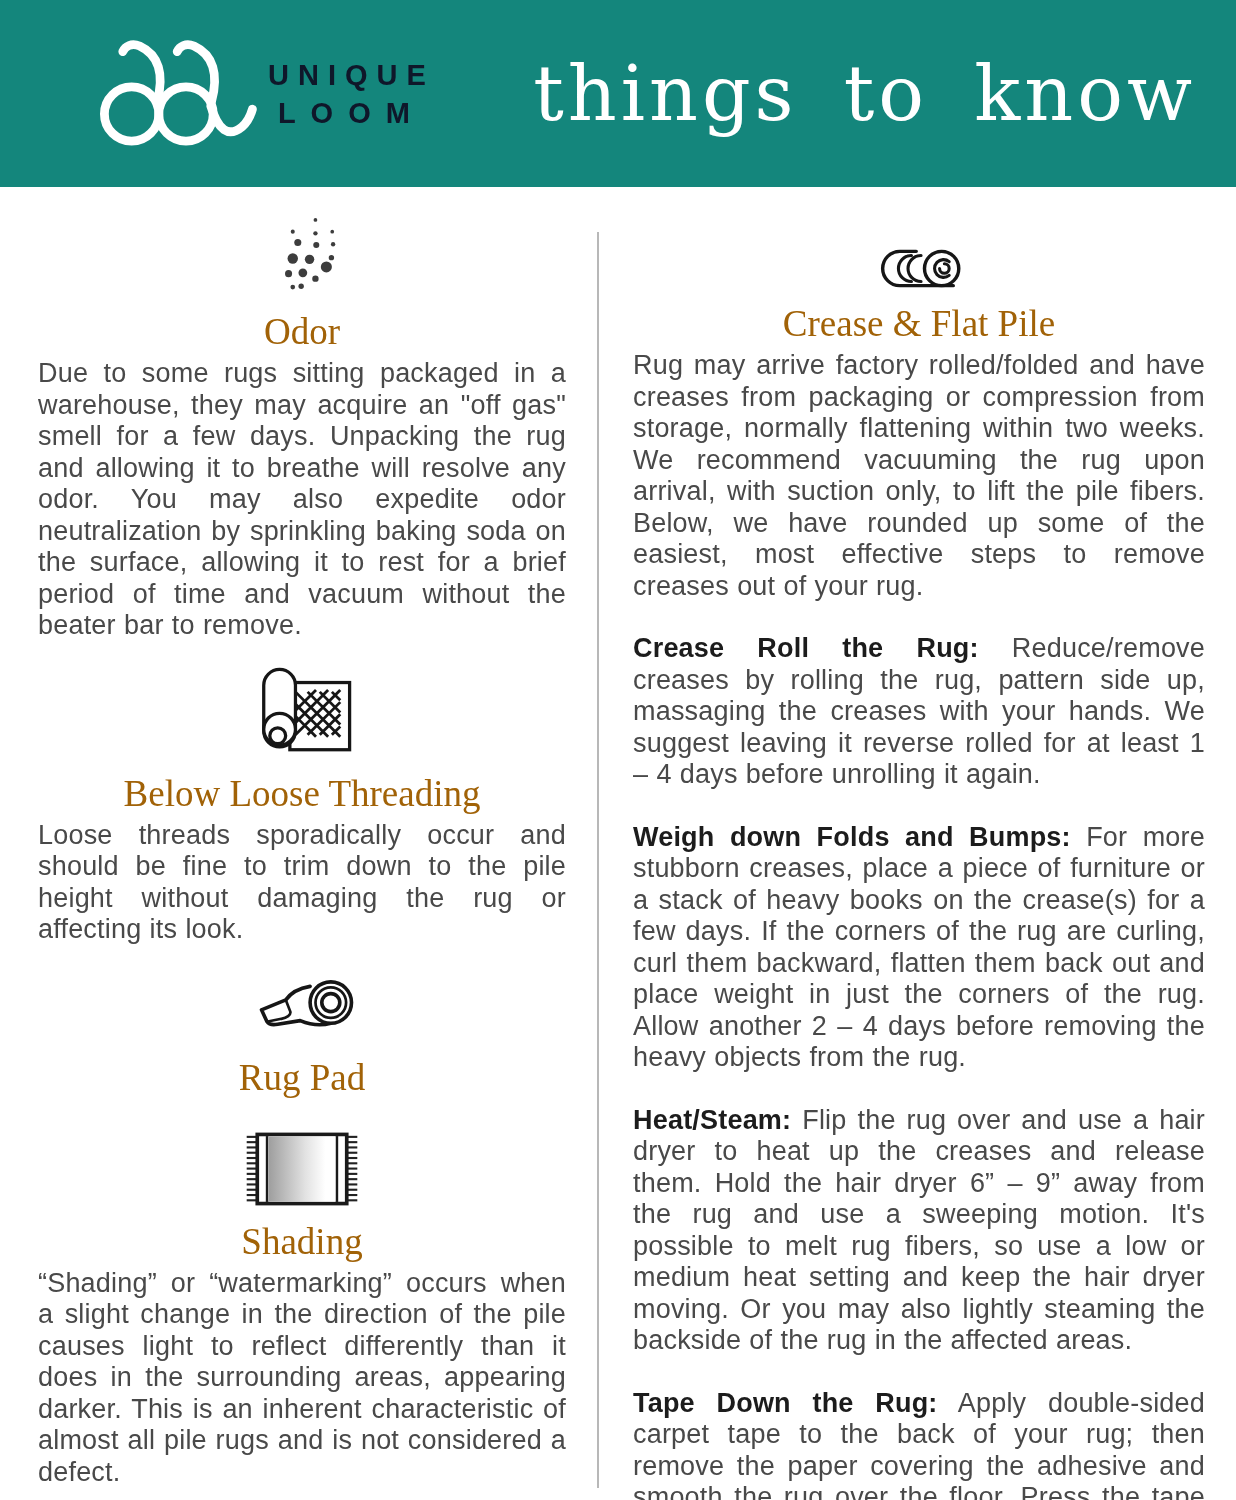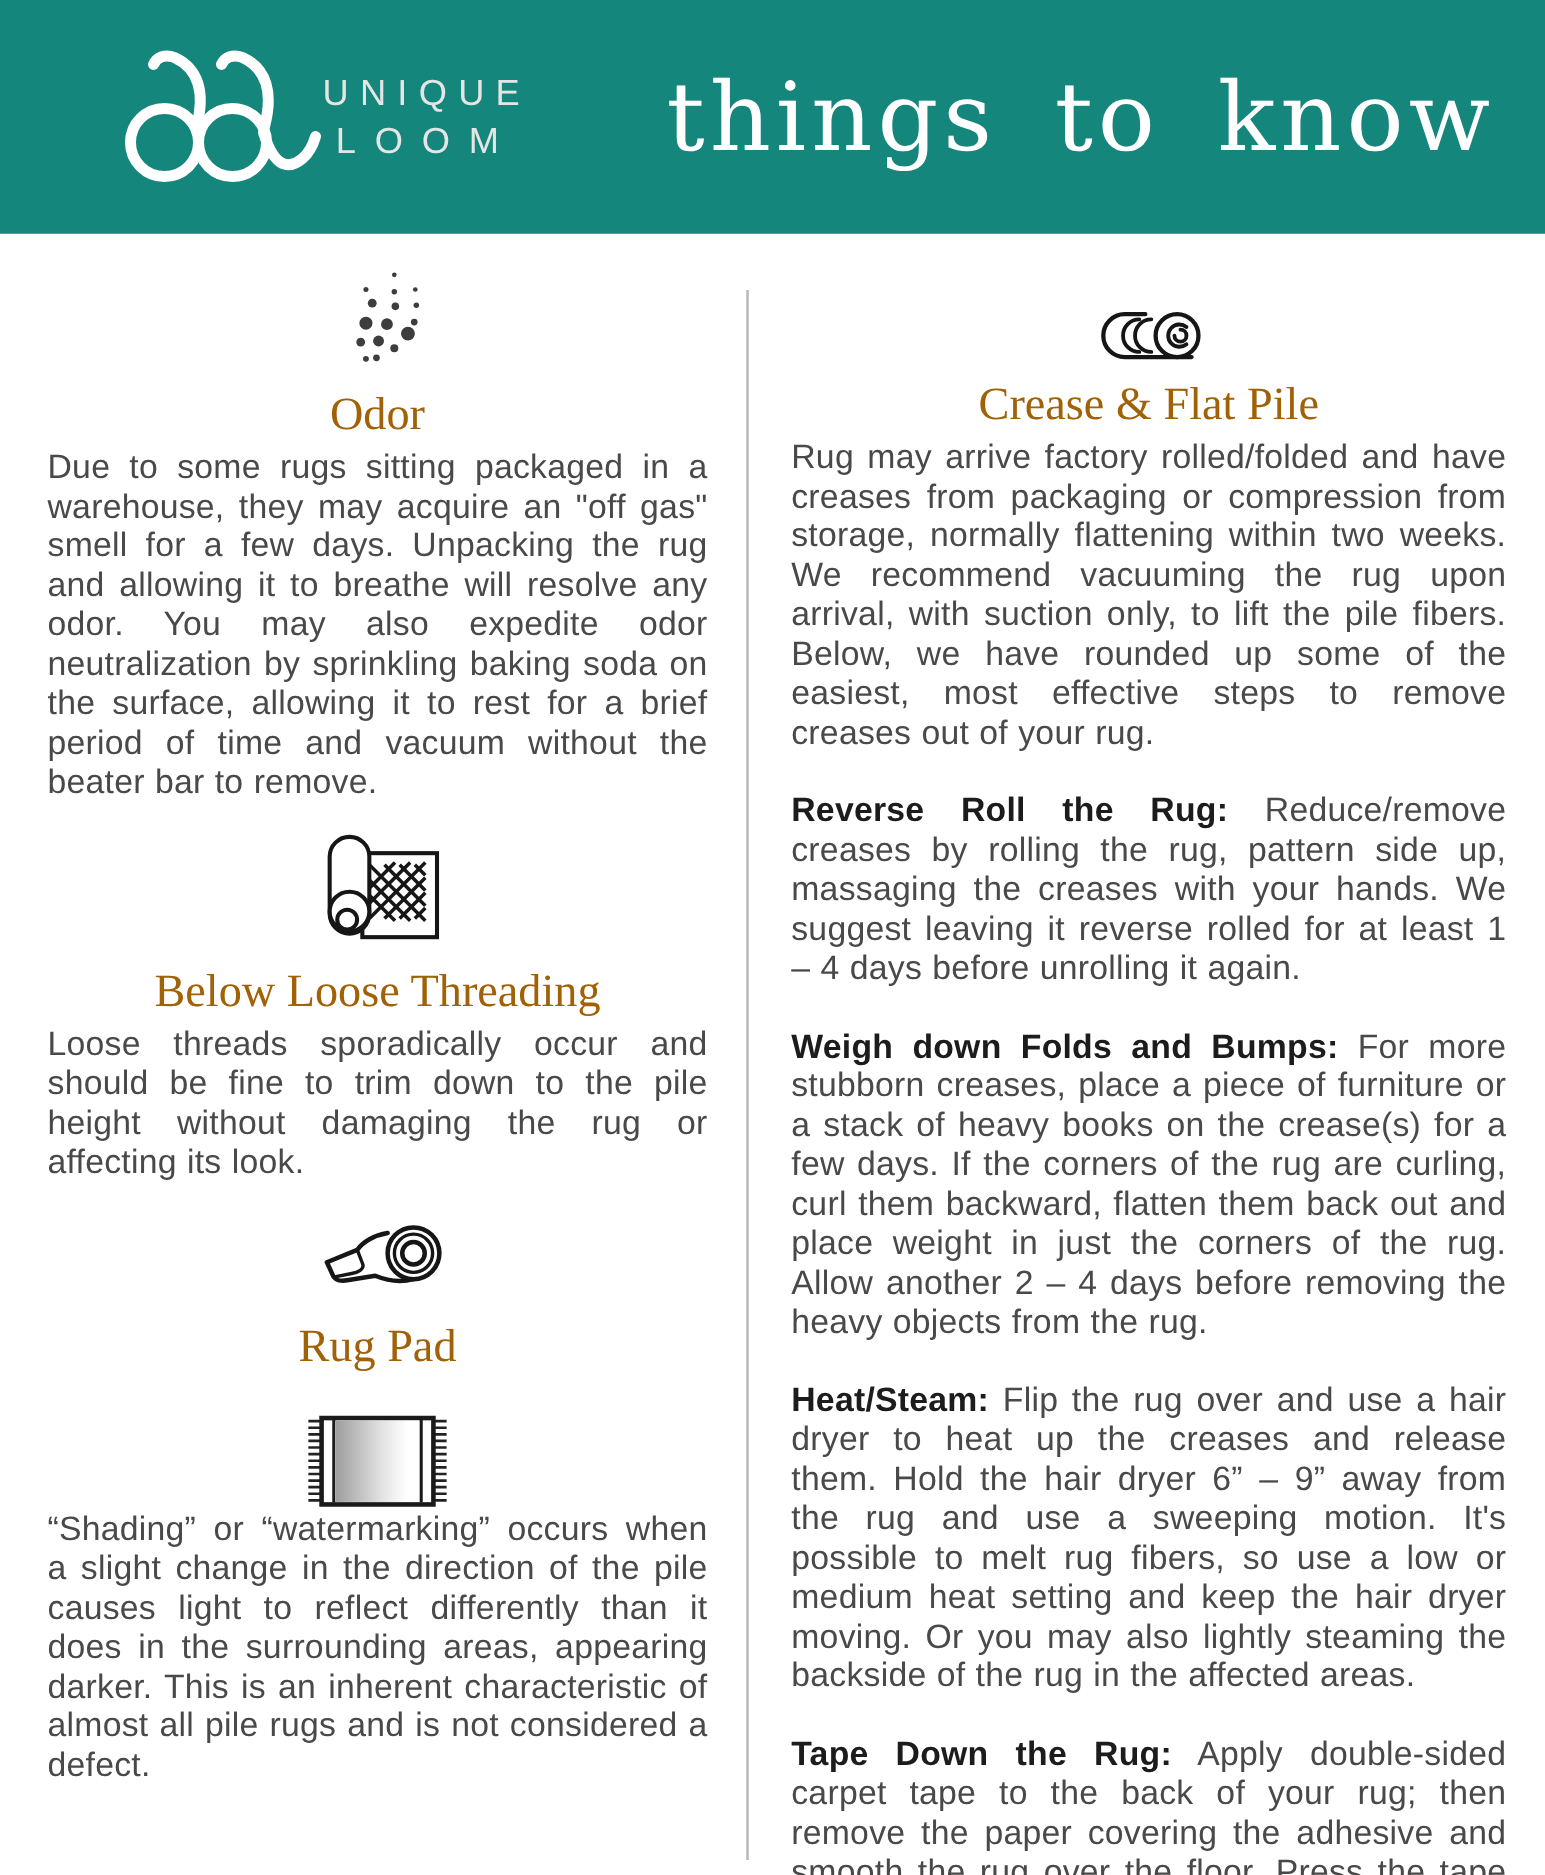--- a/index.html
+++ b/index.html
@@ -7,21 +7,21 @@
     position:relative;width:1236px;height:1500px;background:#ffffff;
     font-family:"Liberation Sans",sans-serif;overflow:hidden;margin:0 auto;
   }
   
   .banner{
     position:absolute;top:0;left:0;width:1236px;height:187px;
     background:#14867c;display:flex;align-items:center;
   }
   .logo-wrap{display:flex;align-items:center;margin-left:90px;}
   .logo-mark{width:168px;height:120px;flex:0 0 auto;}
-  .brand{color:#e5e5e5;text-align:center;font-size:29px;line-height:38px;font-weight:400;}
+  .brand{color:#0f172a;text-align:center;margin-left:10px;font-size:29px;line-height:38px;font-weight:700;}
   .brand-top{letter-spacing:9px;display:block;}
   .brand-bottom{letter-spacing:15px;display:block;}
   .banner-title{
     color:#ffffff;font-family:"DejaVu Serif","Liberation Serif",serif;
     font-size:76px;letter-spacing:4px;word-spacing:18px;font-weight:400;
     margin-left:auto;margin-right:40px;white-space:nowrap;
   }
   
   .divider{position:absolute;left:597px;top:232px;width:2px;height:1256px;background:#b8b8b8;}
   .col{position:absolute;top:187px;}
@@ -170,20 +170,21 @@
             <path d="M131,73H143"></path>
             <path d="M131,79.5H143"></path>
             <path d="M131,86H143"></path>
         </g>
         <rect x="20" y="5" width="110" height="85" fill="#ffffff" stroke="#1a1a1a" stroke-width="4.5"></rect>
         <rect x="34" y="7.5" width="82" height="80" fill="url(#shadegrad)"></rect>
         <path d="M32,7V88" stroke="#1a1a1a" stroke-width="3"></path>
         <path d="M118,7V88" stroke="#1a1a1a" stroke-width="3"></path>
       </svg>
     </div>
+    <h2>Shading</h2>
     <p class="body">“Shading” or “watermarking” occurs when a slight change in the direction of the pile causes light to reflect differently than it does in the surrounding areas, appearing darker. This is an inherent characteristic of almost all pile rugs and is not considered a defect.</p>
 
   </div>
 
   <div class="col col-right">
 
     <div class="icon-row crease">
       <svg width="96" height="43" viewBox="0 0 140 62">
         <g class="ico" stroke-width="5">
           <path d="M 66,6 L 42,6 A 25,25 0 0 0 42,56 L 120,56"></path>
@@ -195,21 +196,21 @@
         <circle cx="103" cy="31" r="25" fill="#ffffff" stroke="#161616" stroke-width="5"></circle>
         <g class="ico" stroke-width="4.5">
           <path d="M 114,41 A 13,13 0 1 1 114,21"></path>
           <path d="M 100,31 A 7,7 0 1 0 107,24"></path>
         </g>
       </svg>
     </div>
     <h2>Crease &amp; Flat Pile</h2>
     <p class="body">Rug may arrive factory rolled/folded and have creases from packaging or compression from storage, normally flattening within two weeks. We recommend vacuuming the rug upon arrival, with suction only, to lift the pile fibers. Below, we have rounded up some of the easiest, most effective steps to remove creases out of your rug.</p>
 
-    <p class="body step"><b>Reverse Roll the Rug:</b> <span>Reduce/remove creases by rolling the rug, pattern side up, massaging the creases with your hands. We suggest leaving it reverse rolled for at least 1 – 4 days before unrolling it again.</span></p>
+    <p class="body step"><b>Crease Roll the Rug:</b> <span>Reduce/remove creases by rolling the rug, pattern side up, massaging the creases with your hands. We suggest leaving it reverse rolled for at least 1 – 4 days before unrolling it again.</span></p>
 
     <p class="body step"><b>Weigh down Folds and Bumps:</b> <span>For more stubborn creases, place a piece of furniture or a stack of heavy books on the crease(s) for a few days. If the corners of the rug are curling, curl them backward, flatten them back out and place weight in just the corners of the rug. Allow another 2 – 4 days before removing the heavy objects from the rug.</span></p>
 
     <p class="body step"><b>Heat/Steam:</b> <span>Flip the rug over and use a hair dryer to heat up the creases and release them. Hold the hair dryer 6” – 9” away from the rug and use a sweeping motion. It's possible to melt rug fibers, so use a low or medium heat setting and keep the hair dryer moving. Or you may also lightly steaming the backside of the rug in the affected areas.</span></p>
 
     <p class="body step"><b>Tape Down the Rug:</b> <span>Apply double-sided carpet tape to the back of your rug; then remove the paper covering the adhesive and smooth the rug over the floor. Press the tape down firmly, smoothing it as you go. Carpet tape works on hard floors and on existing wall-to-wall carpet, holding your rug in place. If you have laminate flooring, purchase a less adhesive double-sided tape to prevent the laminate from buckling or otherwise being damaged.</span></p>
 
   </div>
 
 </div>

